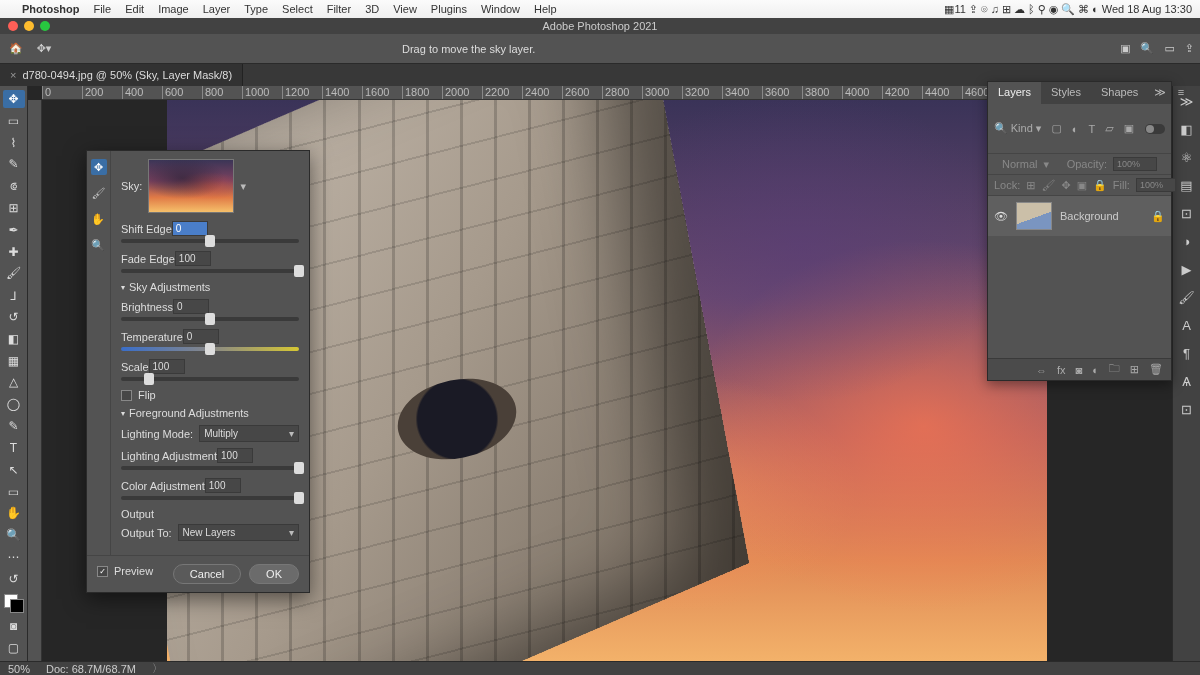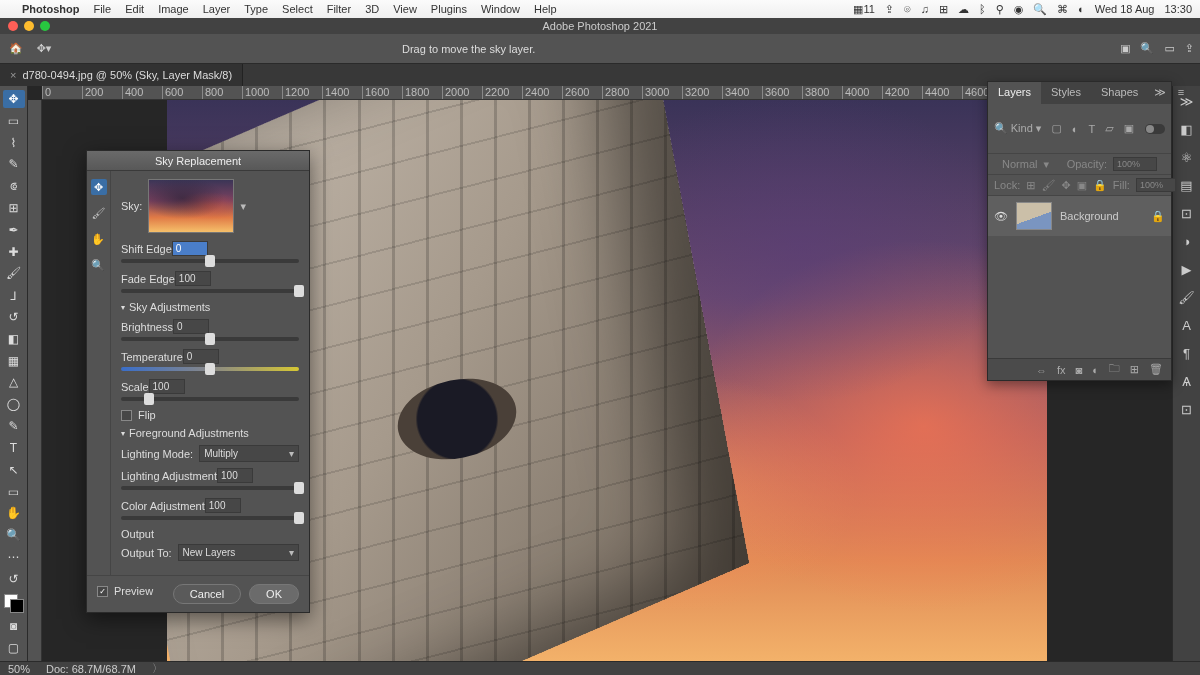--- a/index.html
+++ b/index.html
@@ -2,21 +2,21 @@
 <html><head>
 <meta charset="utf-8">
 <style>
 * { margin:0; padding:0; box-sizing:border-box; font-family:-apple-system,'Helvetica Neue',Arial,sans-serif; font-size:11px; user-select:none; }
 body { width:1200px; height:675px; background:#323232; overflow:hidden; position:relative; color:#ccc; }
 
 
 .mac-menu { height:18px; background:linear-gradient(#fbfbfb,#efefef); display:flex; align-items:center; padding:0 8px; color:#333; gap:14px; }
 .mac-menu .apple { font-size:13px; }
 .mac-menu .app-name { font-weight:600; }
-.mac-menu .menu-right { margin-left:auto; display:flex; gap:10px; align-items:center; }
+.mac-menu .menu-right { margin-left:auto; display:flex; gap:3px; align-items:center; }
 .mac-menu .menu-right span { font-size:11px; }
 
 
 .app-title { height:16px; background:#424242; color:#ccc; display:flex; align-items:center; justify-content:center; position:relative; }
 .app-title .traffic { position:absolute; left:8px; display:flex; gap:6px; }
 .traffic div { width:10px; height:10px; border-radius:50%; }
 .traffic .r{background:#ff5f57}.traffic .y{background:#febc2e}.traffic .g{background:#28c840}
 
 
 .options-bar { height:30px; background:#535353; display:flex; align-items:center; padding:0 6px; gap:8px; border-bottom:1px solid #2a2a2a; }
@@ -322,23 +322,20 @@
     <span>fx</span>
     <span>◙</span>
     <span>◐</span>
     <span>🗀</span>
     <span>⊞</span>
     <span>🗑</span>
   </div>
 </div>
 
 <div class="dialog">
-  <div class="titlebar">
-    <span>Sky Replacement</span>
-  </div>
   <div class="body">
     <div class="side">
       <div class="s sel">✥</div>
       <div class="s">🖌</div>
       <div class="s">✋</div>
       <div class="s">🔍</div>
     </div>
     <div class="content">
       <div class="sky-row">
         <span>Sky:</span>

